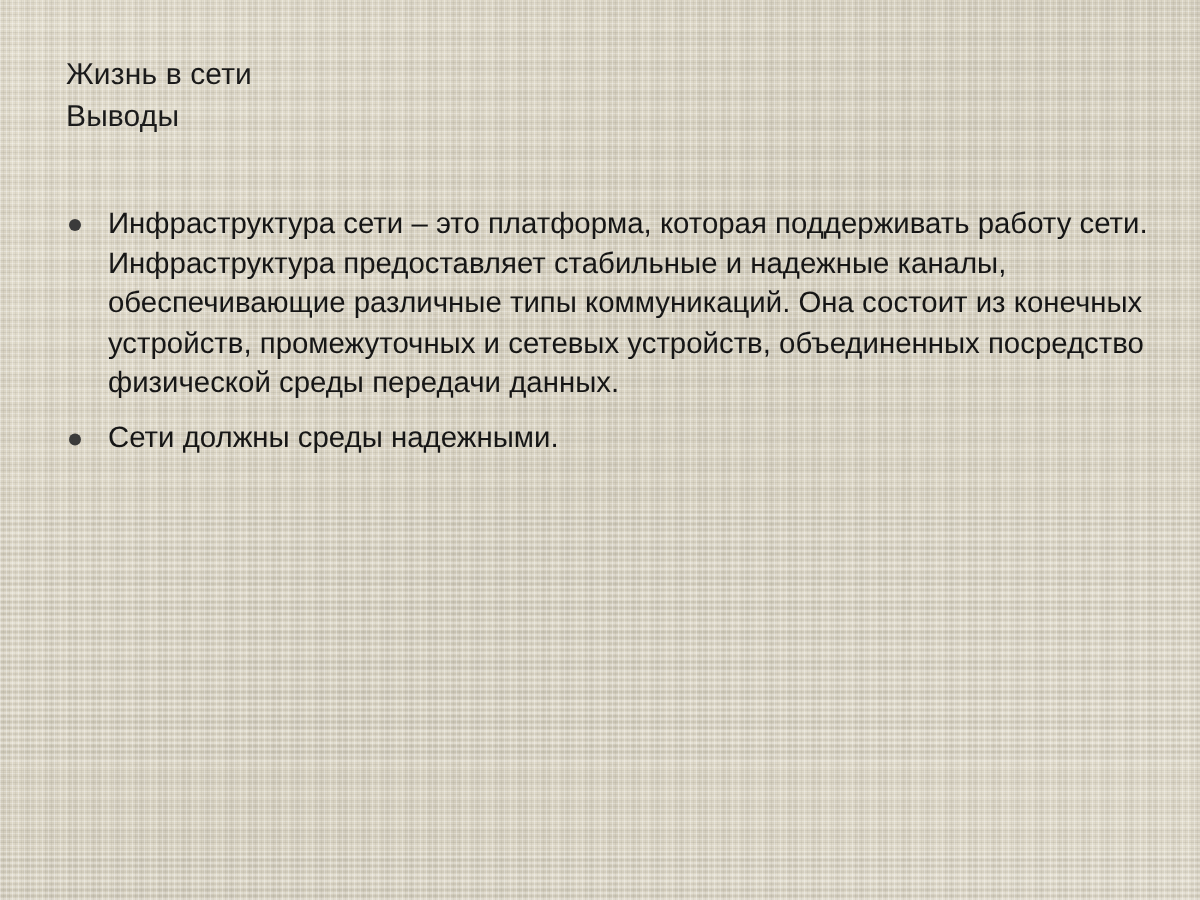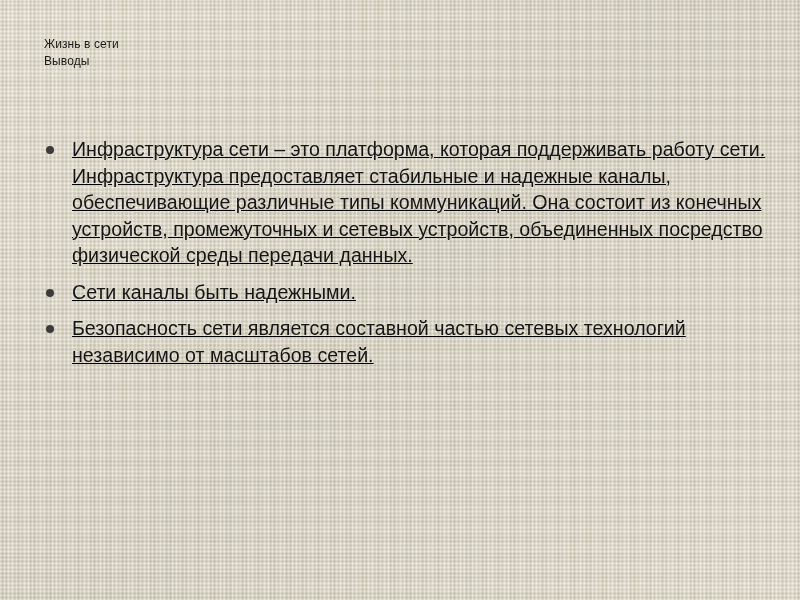--- a/index.html
+++ b/index.html
@@ -50,38 +50,37 @@
         rgba(255,255,255,0.016) 9px,
         rgba(255,255,255,0.016) 19px),
       linear-gradient(135deg, #e3ddcd 0%, #d9d3c2 50%, #e1dbcb 100%);
   }
 
   .header {
     position: absolute;
     left: 44px;
     top: 36px;
     color: #1b1b1b;
-    font-size: 12px;
+    font-size: 20px;
     line-height: 1.42;
     letter-spacing: 0.1px;
   }
   .header .line {
     display: block;
     white-space: nowrap;
   }
   .header .line-2 {
     font-weight: normal;
   }
 
   .body-block {
     position: absolute;
     left: 44px;
     top: 136px;
     right: 30px;
-    text-decoration: underline;
   }
 
   ul.bullets {
     list-style: none;
     margin: 0;
     padding: 0;
   }
 
   ul.bullets > li {
     position: relative;
@@ -120,22 +119,18 @@
   </div>
 
   <div class="body-block">
     <ul class="bullets">
       <li>
         <span class="dot"></span>
         <span class="txt">Инфраструктура сети – это платформа, которая поддерживать работу сети. Инфраструктура предоставляет стабильные и надежные каналы, обеспечивающие различные типы коммуникаций. Она состоит из конечных устройств, промежуточных и сетевых устройств, объединенных посредство физической среды передачи данных.</span>
       </li>
       <li>
         <span class="dot"></span>
-        <span class="txt">Сети каналы быть надежными.</span>
-      </li>
-      <li>
-        <span class="dot"></span>
-        <span class="txt">Безопасность сети является составной частью сетевых технологий независимо от масштабов сетей.</span>
+        <span class="txt">Сети должны среды надежными.</span>
       </li>
     </ul>
   </div>
 
 </div>
 
 </body></html>

